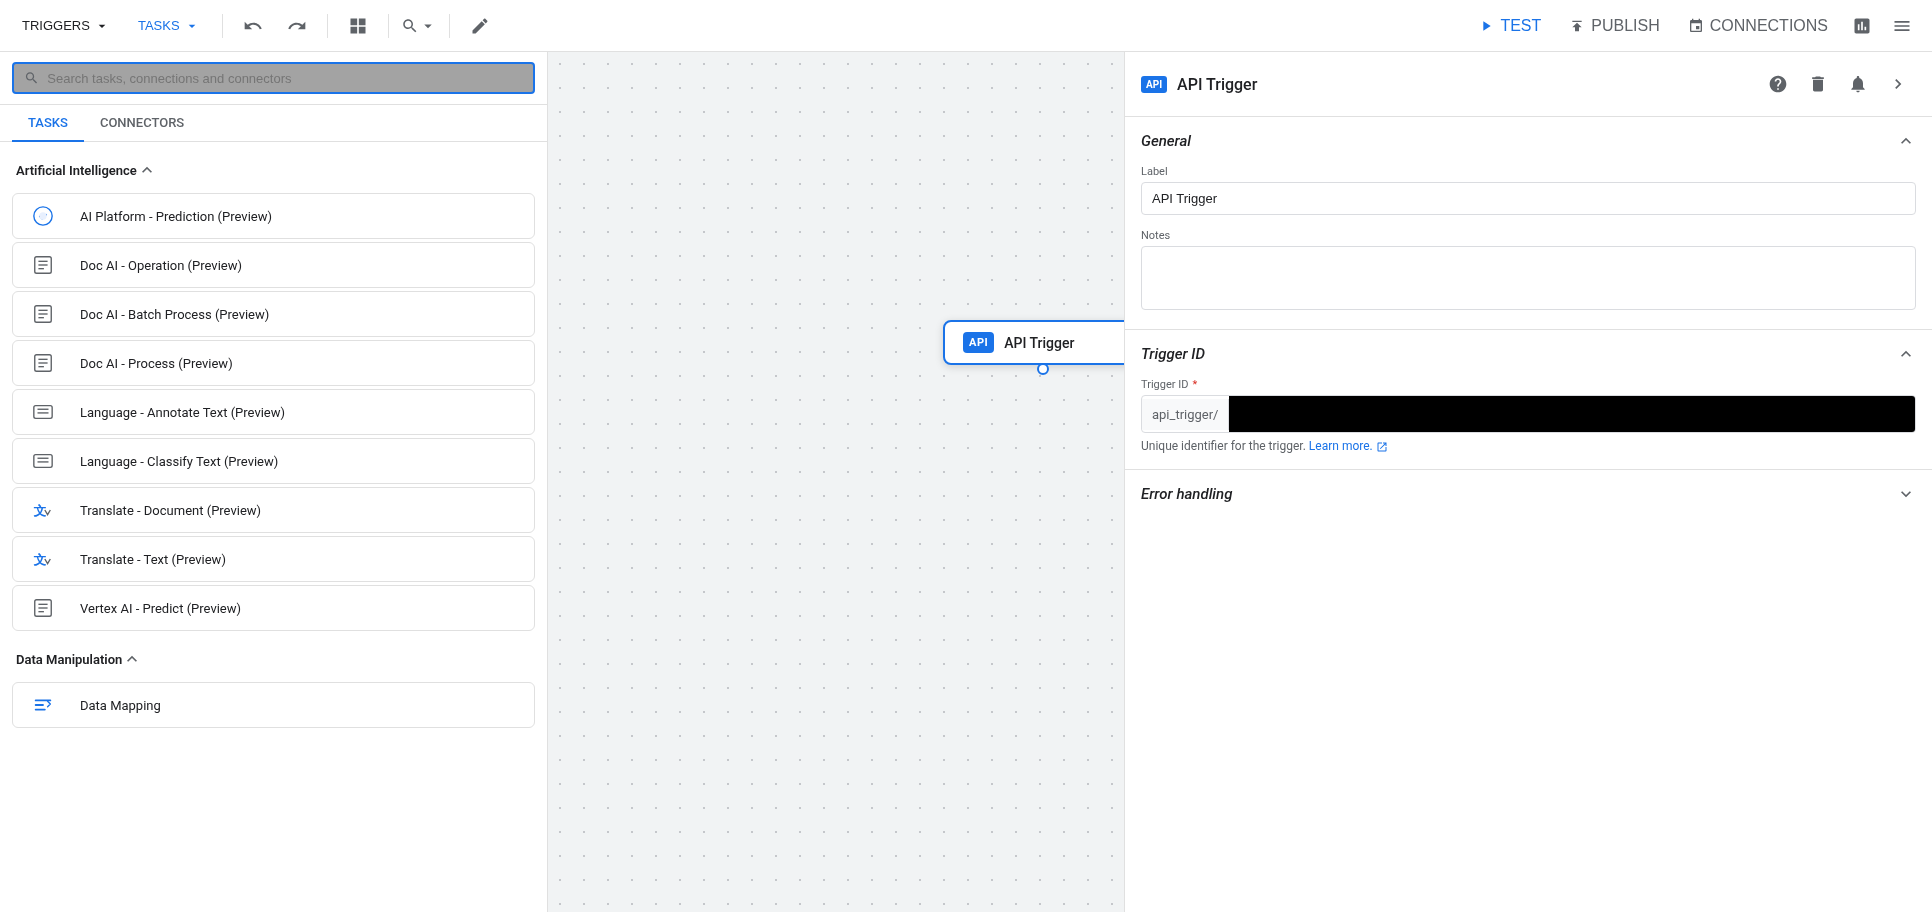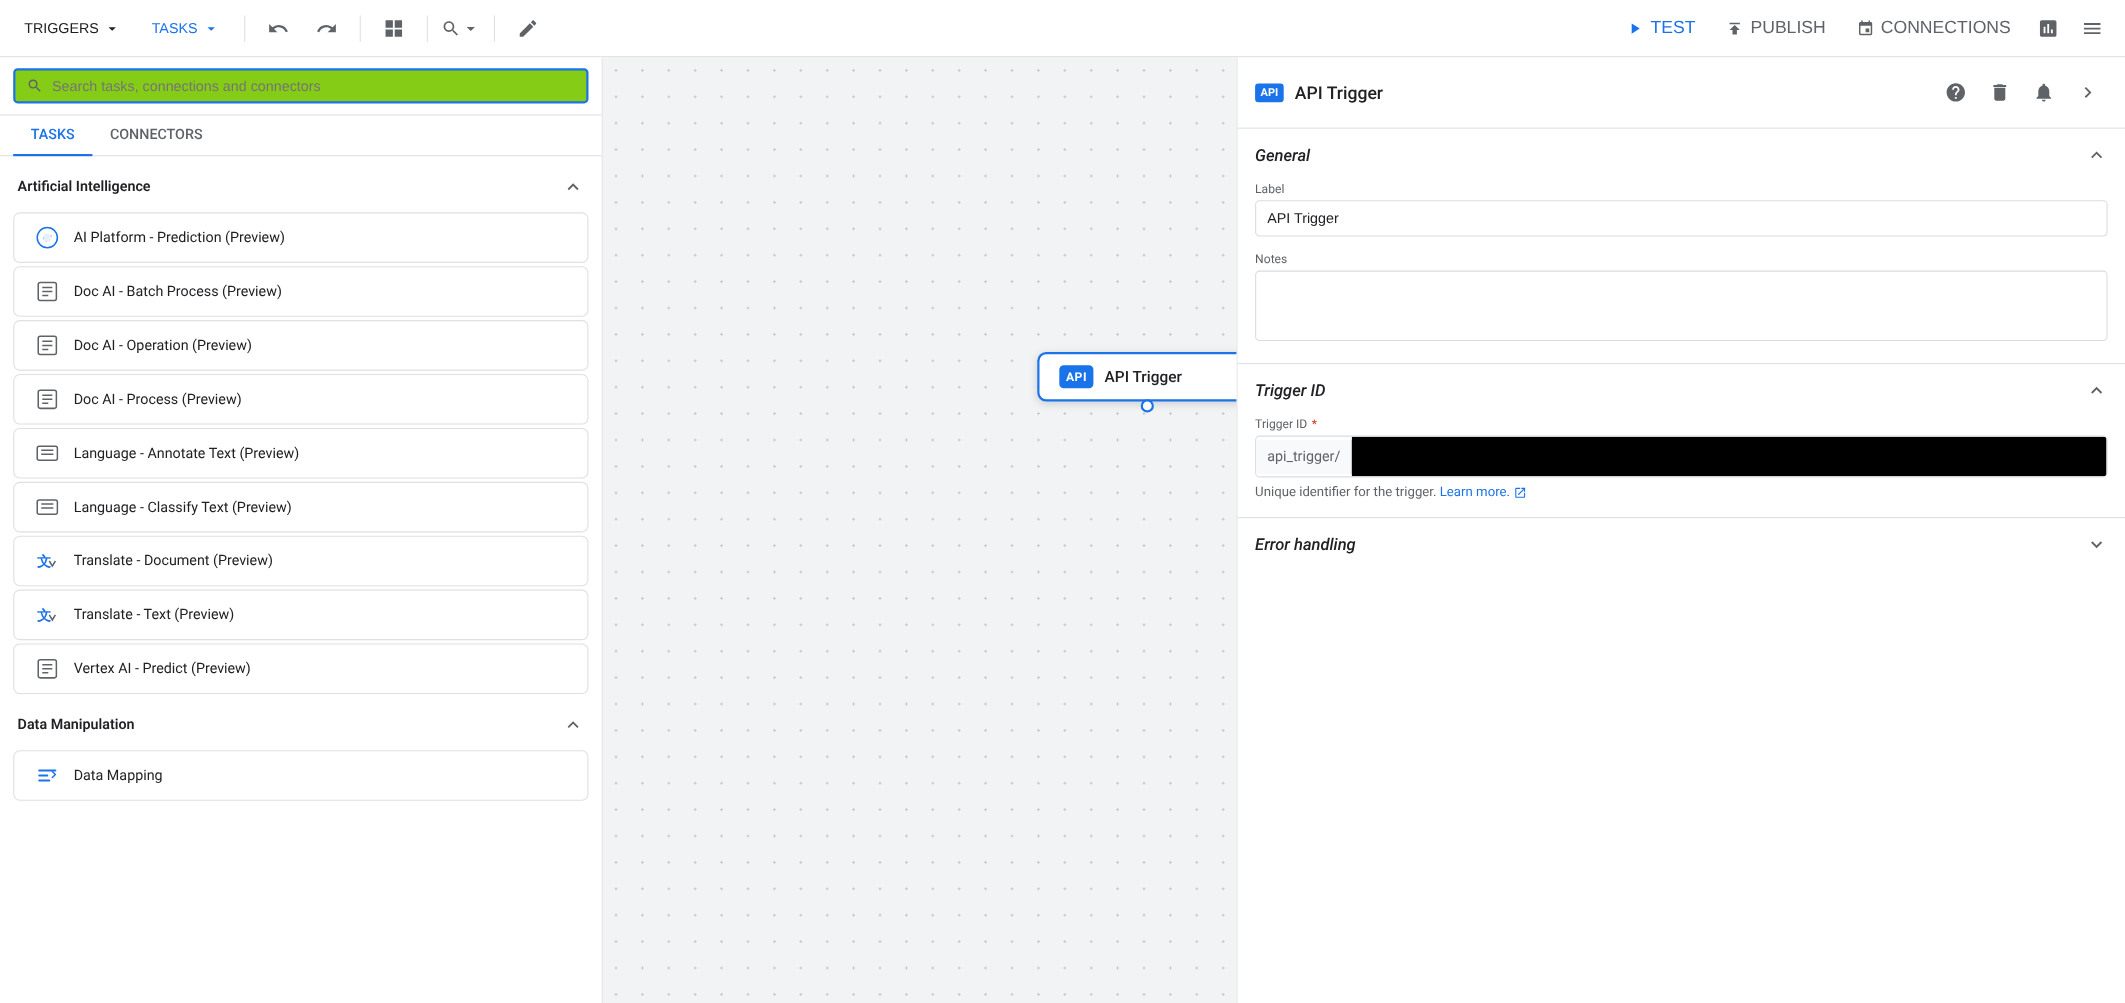--- a/index.html
+++ b/index.html
@@ -51,46 +51,46 @@
       border-right: 1px solid #e0e0e0; display: flex; flex-direction: column;
       overflow: hidden;
     }
 
     .search-bar {
       padding: 10px 12px; border-bottom: 1px solid #e0e0e0;
     }
     .search-input-wrapper {
       display: flex; align-items: center; gap: 8px;
       border: 2px solid #1a73e8; border-radius: 4px; padding: 6px 10px;
-      background: #84cc16;
+      background: #a3a3a3;
     }
     .search-input-wrapper input {
       border: none; outline: none; font-size: 13px; color: #202124;
       width: 100%; background: transparent;
     }
 
     .tabs-row {
       display: flex; border-bottom: 1px solid #e0e0e0; padding: 0 12px;
     }
     .tab {
       padding: 10px 16px; font-size: 13px; font-weight: 500; cursor: pointer;
       color: #5f6368; border-bottom: 2px solid transparent; margin-bottom: -1px;
     }
     .tab.active { color: #1a73e8; border-bottom-color: #1a73e8; }
 
     .task-list { overflow-y: auto; flex: 1; padding: 8px 0; }
 
     .category-header {
-      display: flex; align-items: center; justify-content: space-between;
+      display: flex; align-items: center; 
       padding: 10px 16px; cursor: pointer;
     }
     .category-header span { font-size: 13px; font-weight: 600; color: #202124; }
 
     .task-item {
-      display: flex; align-items: center; gap: 10px;
+      display: flex; align-items: center; gap: 23px;
       padding: 8px 16px; cursor: pointer; border: 1px solid #e0e0e0;
       border-radius: 6px; margin: 3px 12px; background: #fff;
     }
     .task-item-icon {
       width: 28px; height: 28px; display: flex; align-items: center; justify-content: center;
       flex-shrink: 0;
     }
     .task-item-label { font-size: 13px; color: #202124; }
 
     
@@ -320,33 +320,33 @@
 
       <div class="task-item">
         <div class="task-item-icon">
           <svg width="22" height="22" viewBox="0 0 24 24" fill="none">
               <rect x="3" y="3" width="18" height="18" rx="2" stroke="#5f6368" stroke-width="1.5" fill="none"></rect>
               <line x1="7" y1="8" x2="17" y2="8" stroke="#5f6368" stroke-width="1.5"></line>
               <line x1="7" y1="12" x2="17" y2="12" stroke="#5f6368" stroke-width="1.5"></line>
               <line x1="7" y1="16" x2="13" y2="16" stroke="#5f6368" stroke-width="1.5"></line>
             </svg>
         </div>
-        <span class="task-item-label">Doc AI - Batch Process (Preview)</span>
+        <span class="task-item-label">Doc AI - Operation (Preview)</span>
       </div>
 
       <div class="task-item">
         <div class="task-item-icon">
           <svg width="22" height="22" viewBox="0 0 24 24" fill="none">
               <rect x="3" y="3" width="18" height="18" rx="2" stroke="#5f6368" stroke-width="1.5" fill="none"></rect>
               <line x1="7" y1="8" x2="17" y2="8" stroke="#5f6368" stroke-width="1.5"></line>
               <line x1="7" y1="12" x2="17" y2="12" stroke="#5f6368" stroke-width="1.5"></line>
               <line x1="7" y1="16" x2="13" y2="16" stroke="#5f6368" stroke-width="1.5"></line>
             </svg>
         </div>
-        <span class="task-item-label">Doc AI - Operation (Preview)</span>
+        <span class="task-item-label">Doc AI - Batch Process (Preview)</span>
       </div>
 
       <div class="task-item">
         <div class="task-item-icon">
           <svg width="22" height="22" viewBox="0 0 24 24" fill="none">
               <rect x="3" y="3" width="18" height="18" rx="2" stroke="#5f6368" stroke-width="1.5" fill="none"></rect>
               <line x1="7" y1="8" x2="17" y2="8" stroke="#5f6368" stroke-width="1.5"></line>
               <line x1="7" y1="12" x2="17" y2="12" stroke="#5f6368" stroke-width="1.5"></line>
               <line x1="7" y1="16" x2="13" y2="16" stroke="#5f6368" stroke-width="1.5"></line>
             </svg>

